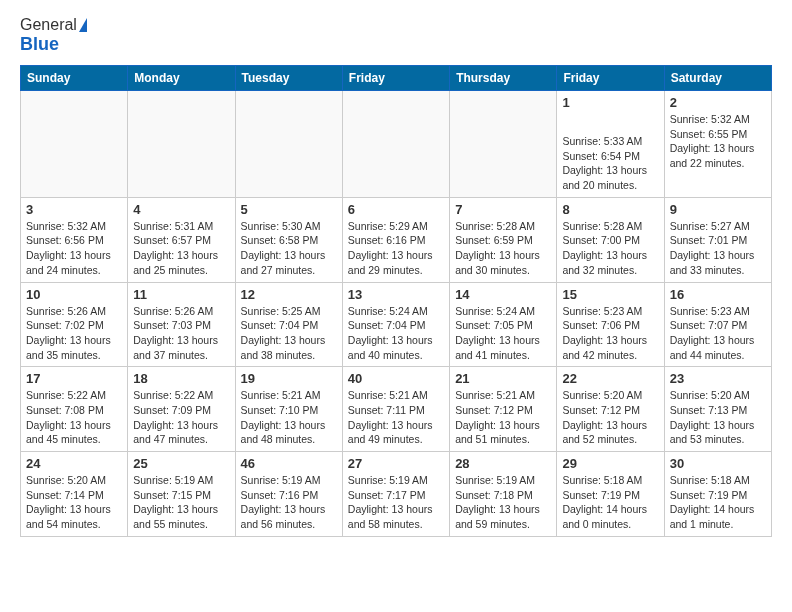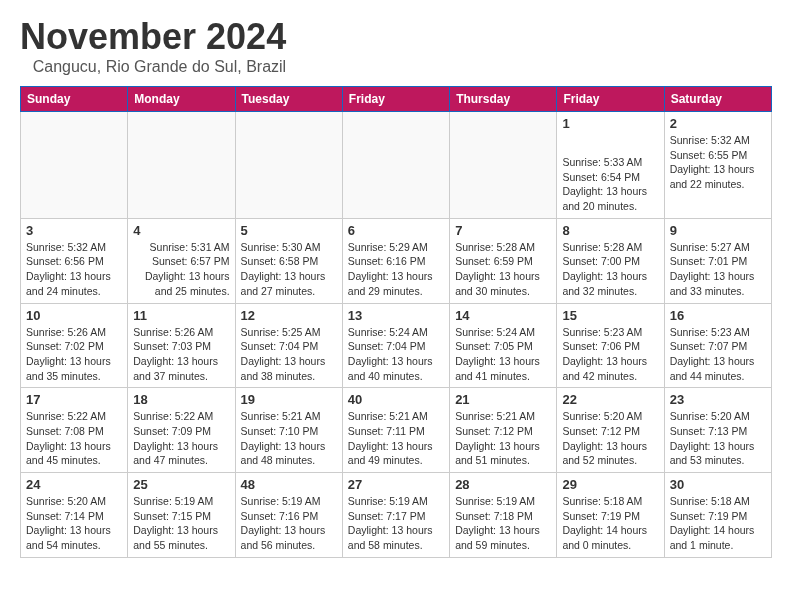--- a/index.html
+++ b/index.html
@@ -43,21 +43,21 @@
     .location {
       font-size: 16px;
       color: #555;
     }
     .calendar {
       width: 100%;
       border-collapse: collapse;
       font-size: 11px;
     }
     .calendar th {
-      background: #be185d;
+      background: #0369a1;
       color: #fff;
       text-align: left;
       padding: 5px 6px;
       font-size: 12px;
       border: 1px solid #1565c0;
     }
     .calendar td {
       border: 1px solid #ccc;
       vertical-align: top;
       padding: 4px 5px;
@@ -77,23 +77,26 @@
     .day-detail {
       color: #333;
       font-size: 10.5px;
       line-height: 1.4;
     }
   </style>
 </head>
 <body>
 
 <div class="header">
-  <div class="title-block">
-    <div class="month-title">November 2024</div>
-    <div class="location">Cangucu, Rio Grande do Sul, Brazil</div>
+  <div class="logo">
+    <div style="display:flex;align-items:center;">
+      <span class="logo-general">General</span>
+      <span class="logo-triangle"></span>
+    </div>
+    <span class="logo-blue" style="font-size:18px;font-weight:bold;">Blue</span>
   </div>
 </div>
 
 <table class="calendar">
   <thead>
     <tr>
     <th>Sunday</th>
         <th>Monday</th>
         <th>Tuesday</th>
         <th>Friday</th>
@@ -127,21 +130,21 @@
       <tr>
         <td>
           <div class="day-num">3</div>
           <div class="day-detail" style="white-space: pre-line;">Sunrise: 5:32 AM
 Sunset: 6:56 PM
 Daylight: 13 hours
 and 24 minutes.</div>
         </td>
         <td>
           <div class="day-num">4</div>
-          <div class="day-detail" style="white-space: pre-line; text-align: right;">Sunrise: 5:31 AM
+          <div class="day-detail" style="white-space: pre-line;">Sunrise: 5:31 AM
 Sunset: 6:57 PM
 Daylight: 13 hours
 and 25 minutes.</div>
         </td>
         <td>
           <div class="day-num">5</div>
           <div class="day-detail" style="white-space: pre-line;">Sunrise: 5:30 AM
 Sunset: 6:58 PM
 Daylight: 13 hours
 and 27 minutes.</div>
@@ -286,21 +289,21 @@
 and 54 minutes.</div>
         </td>
         <td>
           <div class="day-num">25</div>
           <div class="day-detail" style="white-space: pre-line;">Sunrise: 5:19 AM
 Sunset: 7:15 PM
 Daylight: 13 hours
 and 55 minutes.</div>
         </td>
         <td>
-          <div class="day-num">48</div>
+          <div class="day-num">46</div>
           <div class="day-detail" style="white-space: pre-line;">Sunrise: 5:19 AM
 Sunset: 7:16 PM
 Daylight: 13 hours
 and 56 minutes.</div>
         </td>
         <td>
           <div class="day-num">27</div>
           <div class="day-detail" style="white-space: pre-line;">Sunrise: 5:19 AM
 Sunset: 7:17 PM
 Daylight: 13 hours

